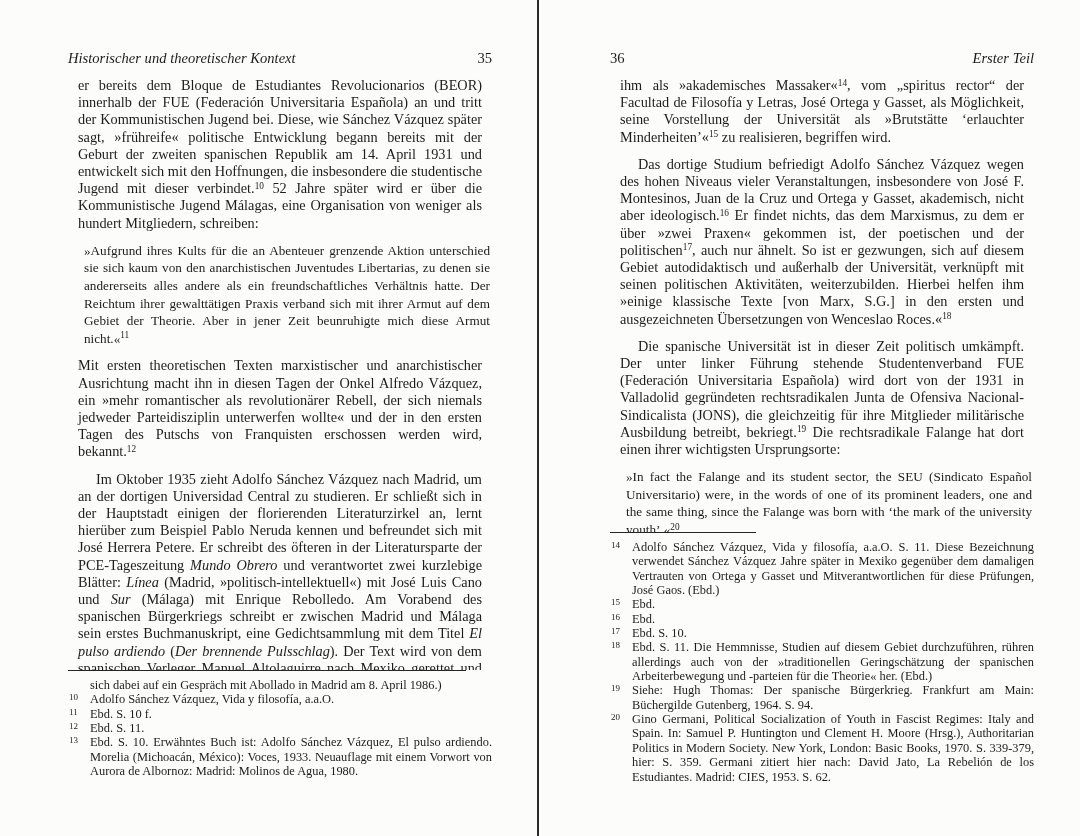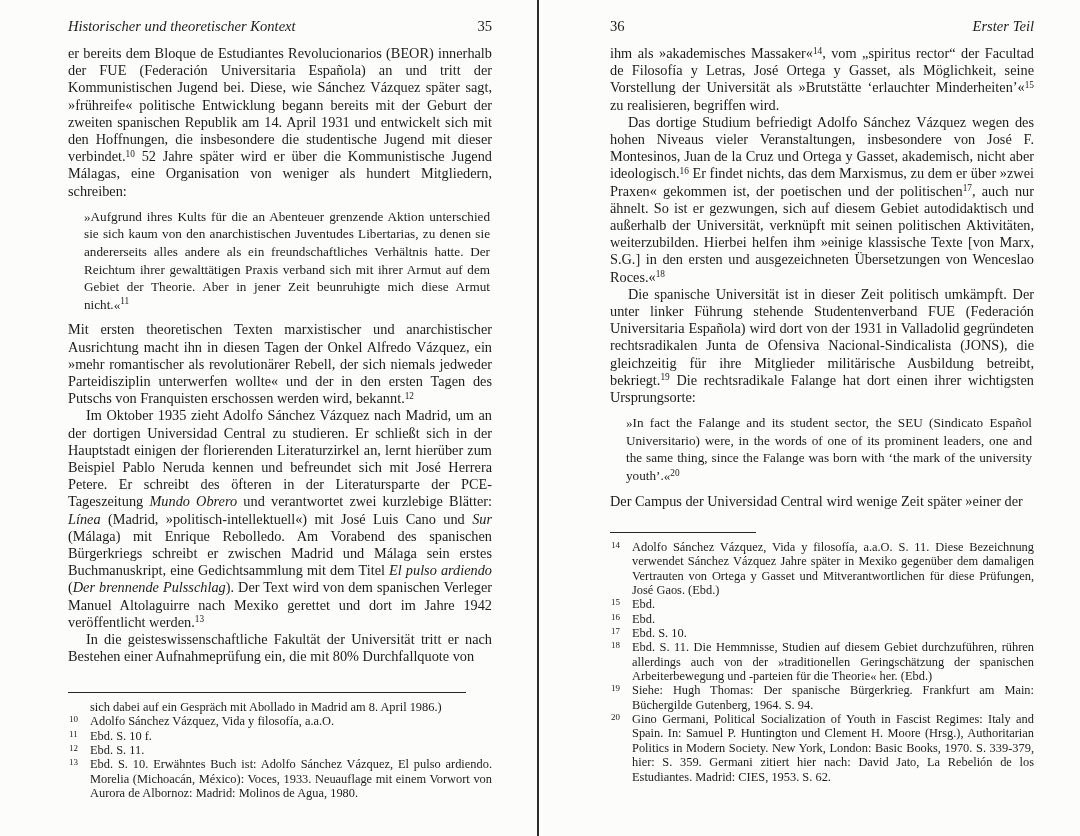--- a/index.html
+++ b/index.html
@@ -12,36 +12,36 @@
   .gutter-line { position:absolute; left:537px; top:0; width:2px; height:836px; background:#2b2b2b; }
   .page { position:absolute; top:0; height:836px; overflow:hidden; }
   .page-left  { left:0;   width:537px; }
   .page-right { left:539px; width:495px; }
   .page-inner { position:relative; height:836px; }
   .page-left  .page-inner { margin-left:68px; width:424px; }
   .page-right .page-inner { margin-left:71px; width:424px; }
 
   .pagehead {
     display:flex; justify-content:space-between; align-items:baseline;
-    padding-top:18px; height:17px; font-size:14.6px;
+    padding-top:50px; height:17px; font-size:14.6px;
   }
   .head-italic { font-style:italic; }
 
   .bodytext { margin-top:10px; }
-  .para { margin:0; text-align:justify; font-size:14.3px; line-height:17.2px; }
+  .para { margin:10px; text-align:justify; font-size:14.3px; line-height:17.2px; }
   .para.indent { text-indent:18px; }
   .quote {
     margin:8px 2px 8px 16px; text-align:justify;
     font-size:13.2px; line-height:17.6px;
   }
   sup { font-size:9.3px; line-height:0; vertical-align:baseline; position:relative; top:-4.5px; }
   i { font-style:italic; }
 
   .footnotes { position:absolute; width:424px; background:#fcfcfb; padding-bottom:4px; }
-  .page-left  .footnotes { left:0; top:692px; }
+  .page-left  .footnotes { left:0; top:670px; }
   .page-right .footnotes { left:0; top:532px; }
   .fnrule { border-top:1.5px solid #262626; margin-bottom:7px; }
   .fnrule.long  { width:398px; }
   .fnrule.short { width:146px; }
   .fn { position:relative; padding-left:22px; font-size:12.4px; line-height:14.35px; text-align:justify; }
   .fn-num { position:absolute; left:1px; top:-2px; font-size:9px; }
 </style>
 </head>
 <body>
 

